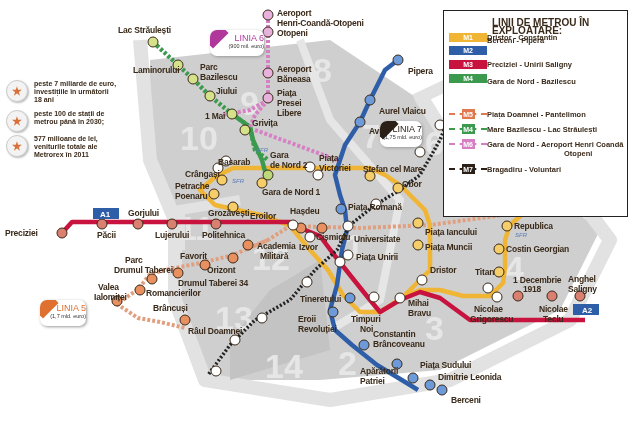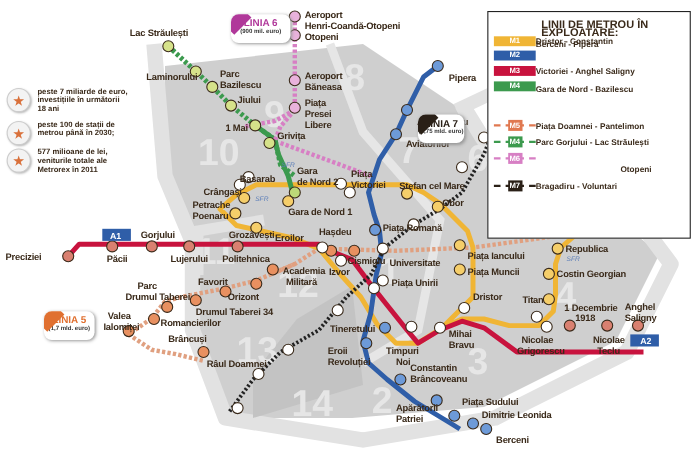--- a/index.html
+++ b/index.html
@@ -12,21 +12,21 @@
   .legend .row{position:absolute;left:5px;height:10px;display:flex;align-items:center;}
   .legend .sw{width:38px;height:9px;color:#fff;font-size:7px;display:flex;align-items:center;justify-content:center;}
   .legend .txt{position:absolute;left:43px;font-size:7.5px;white-space:nowrap;}
   .dashsw{width:38px;height:10px;position:relative;display:flex;align-items:center;justify-content:center;}
   .dashsw .dl{position:absolute;left:0;right:0;top:4px;height:2px;}
   .dashsw .bx{position:relative;width:13px;height:10px;color:#fff;font-size:7px;display:flex;align-items:center;justify-content:center;}
   .facts{position:absolute;left:6px;top:80px;width:110px;font-family:"Liberation Sans",sans-serif;font-weight:bold;font-size:7px;color:#3a2a1a;}
   .fact{position:absolute;left:0;display:flex;}
   .fact .ic{width:20px;height:20px;border-radius:50%;background:#f3f3f3;border:1px solid #ccc;display:flex;align-items:center;justify-content:center;color:#d9703a;font-size:11px;box-shadow:1px 1px 2px #bbb;}
   .fact .ft{margin-left:6px;width:84px;line-height:8px;}
-  .badge{position:absolute;background:#fff;border-radius:7px;box-shadow:1px 1px 3px #999;font-family:"Liberation Sans",sans-serif;font-weight:bold;text-align:center;overflow:hidden;}
+  .badge{position:absolute;background:#fff;border-radius:7px;box-shadow:1px 1px 3px #999;font-family:"Liberation Sans",sans-serif;font-weight:normal;text-align:right;overflow:hidden;margin-top:17px;}
   .badge .bt{font-size:9px;margin-top:3px;}
   .badge .bs{font-size:5.5px;color:#333;}
   .badge .corner{position:absolute;left:-8px;top:-8px;width:22px;height:22px;transform:rotate(45deg);}
 </style>
 </head>
 <body>
 
 <svg id="map" viewBox="0 0 630 426" xmlns="http://www.w3.org/2000/svg">
 
   <g>
@@ -311,47 +311,48 @@
     <div class="sw" style="background:#f0b535">M1</div>
   </div>
   <div class="txt" style="top:22px">Dristor - Constantin</div>
   <div class="row" style="top:34px">
     <div class="sw" style="background:#2f5ea8">M2</div>
   </div>
   <div class="txt" style="top:25px">Berceni - Pipera</div>
   <div class="row" style="top:48px">
     <div class="sw" style="background:#c8133e">M3</div>
   </div>
-  <div class="txt" style="top:49px">Victoriei - Anghel Saligny</div>
+  <div class="txt" style="top:49px">Preciziei - Unirii Saligny</div>
   <div class="row" style="top:62px">
     <div class="sw" style="background:#3c9a4e">M4</div>
   </div>
   <div class="txt" style="top:66px">Gara de Nord - Bazilescu</div>
 
 
   <div class="row" style="top:98px">
     <div class="dashsw">
         <div class="dl" style="border-top:2px dashed #e07850"></div>
         <div class="bx" style="background:#e07850">M5</div>
       </div>
   </div>
   <div class="txt" style="top:99px">Piața Doamnei - Pantelimon</div>
   <div class="row" style="top:113px">
     <div class="dashsw">
         <div class="dl" style="border-top:2px dashed #3c9a4e"></div>
         <div class="bx" style="background:#3c9a4e">M4</div>
       </div>
   </div>
-  <div class="txt" style="top:114px">Parc Gorjului - Lac Străulești</div>
+  <div class="txt" style="top:114px">Mare Bazilescu - Lac Străulești</div>
   <div class="row" style="top:128px">
     <div class="dashsw">
         <div class="dl" style="border-top:2px dashed #d77fc4"></div>
         <div class="bx" style="background:#d77fc4">M6</div>
       </div>
   </div>
+  <div class="txt" style="top:129px">Gara de Nord - Aeroport Henri Coandă</div>
   <div class="txt" style="top:138px;left:120px">Otopeni</div>
   <div class="row" style="top:153px">
     <div class="dashsw">
         <div class="dl" style="border-top:2px dashed #2a2017"></div>
         <div class="bx" style="background:#2a2017">M7</div>
       </div>
   </div>
   <div class="txt" style="top:154px">Bragadiru - Voluntari</div>
 </div>
 

